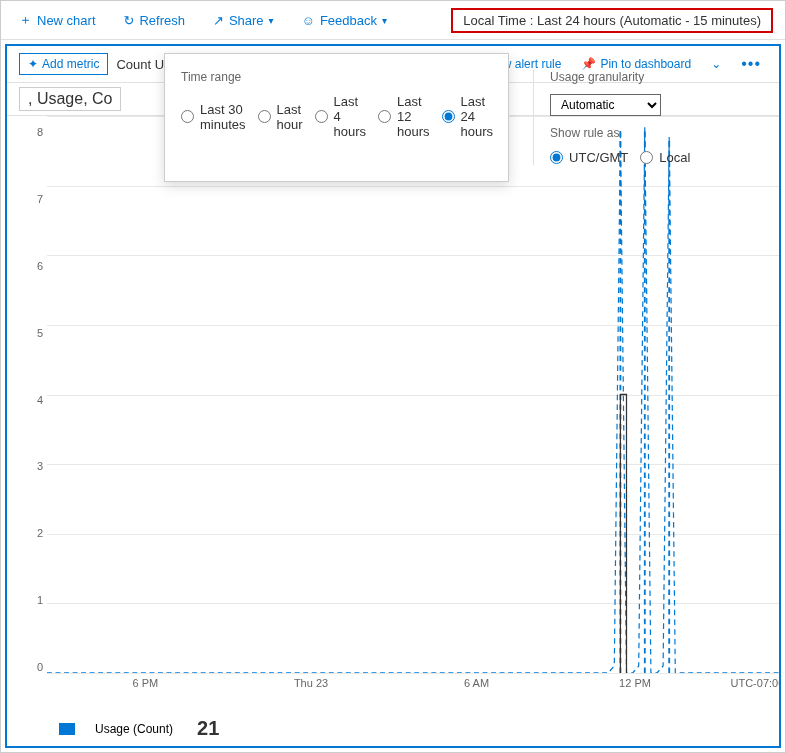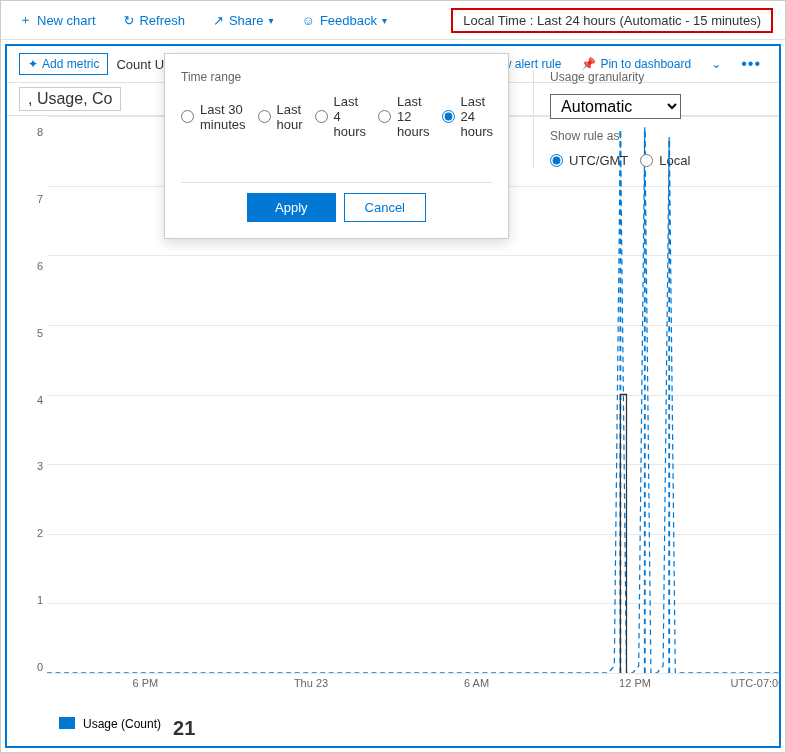--- a/index.html
+++ b/index.html
@@ -171,22 +171,23 @@
     .chart-svg {
       position: absolute;
       top: 0; left: 0; right: 0; bottom: 40px;
       width: 100%;
       height: calc(100% - 40px);
     }
 
     
     .chart-legend {
       display: flex;
+      align-items: center;
       padding: 4px 12px 6px 52px;
-      gap: 8px;
+      gap: 20px;
       font-size: 12px;
       flex-shrink: 0;
     }
     .legend-color {
       width: 16px;
       height: 12px;
       background: #0078d4;
     }
     .legend-count {
       font-size: 20px;
@@ -243,21 +244,21 @@
 
     .granularity-section {
       border-left: 1px solid #e0e0e0;
       padding-left: 16px;
       min-width: 130px;
     }
 
     .granularity-select {
       border: 1px solid #666;
       padding: 2px 24px 2px 6px;
-      font-size: 16px;
+      font-size: 12px;
       background: white;
       cursor: pointer;
       appearance: auto;
       margin-bottom: 10px;
     }
 
     .popup-buttons {
       display: flex;
       justify-content: center;
       gap: 8px;
@@ -463,19 +464,15 @@
             <span>UTC/GMT</span>
           </label>
           <label class="radio-option">
             <input type="radio" name="showtime" value="local" style="">
             <span>Local</span>
           </label>
         </div>
       </div>
     </div>
 
-    <div class="popup-buttons">
-      <button class="apply-btn">Apply</button>
-      <button class="cancel-btn">Cancel</button>
-    </div>
   </div>
 
 </div>
 
 </body></html>

